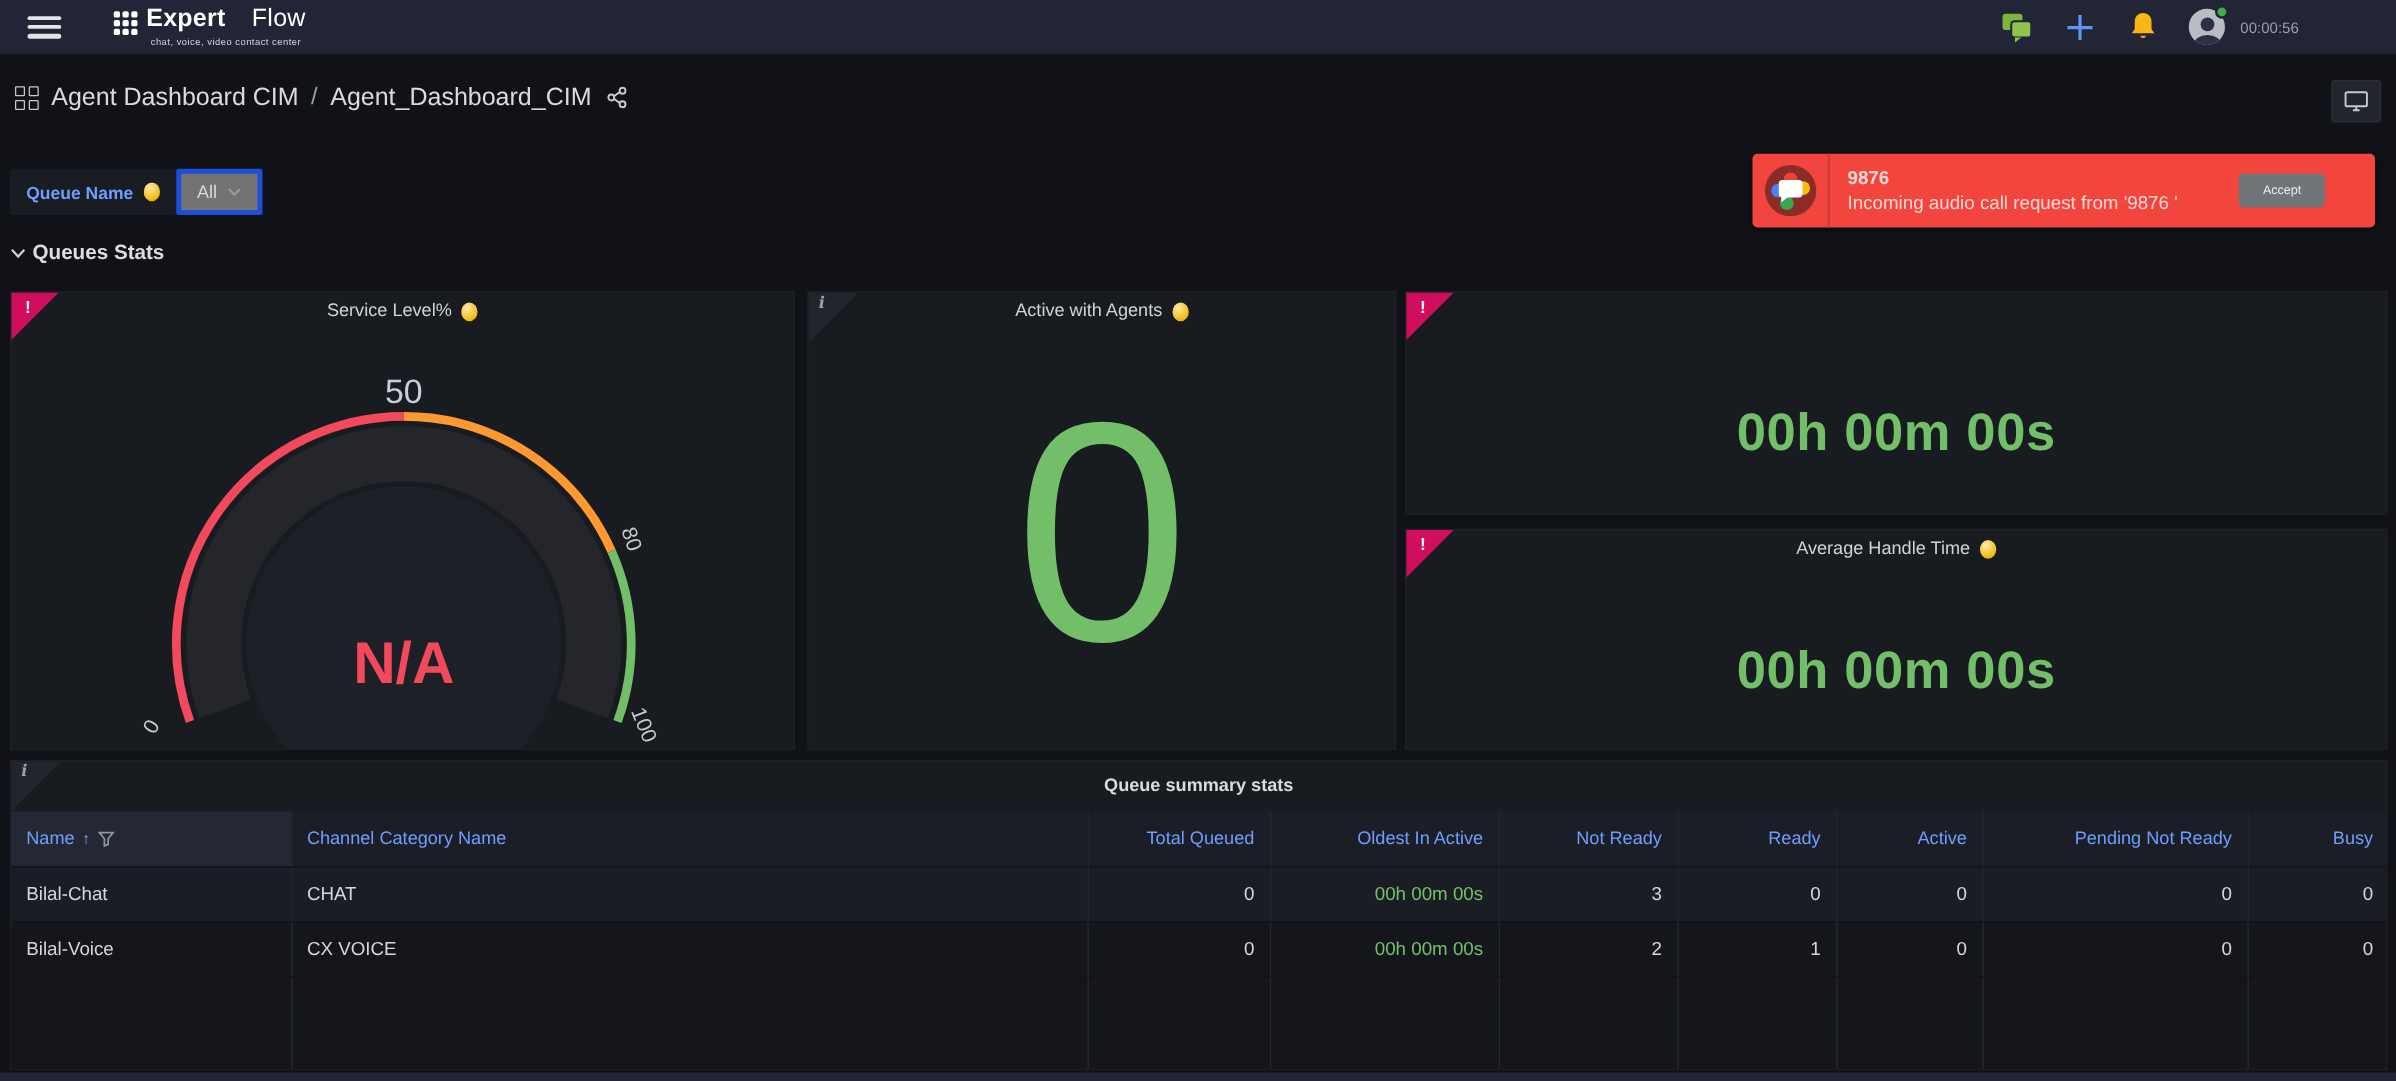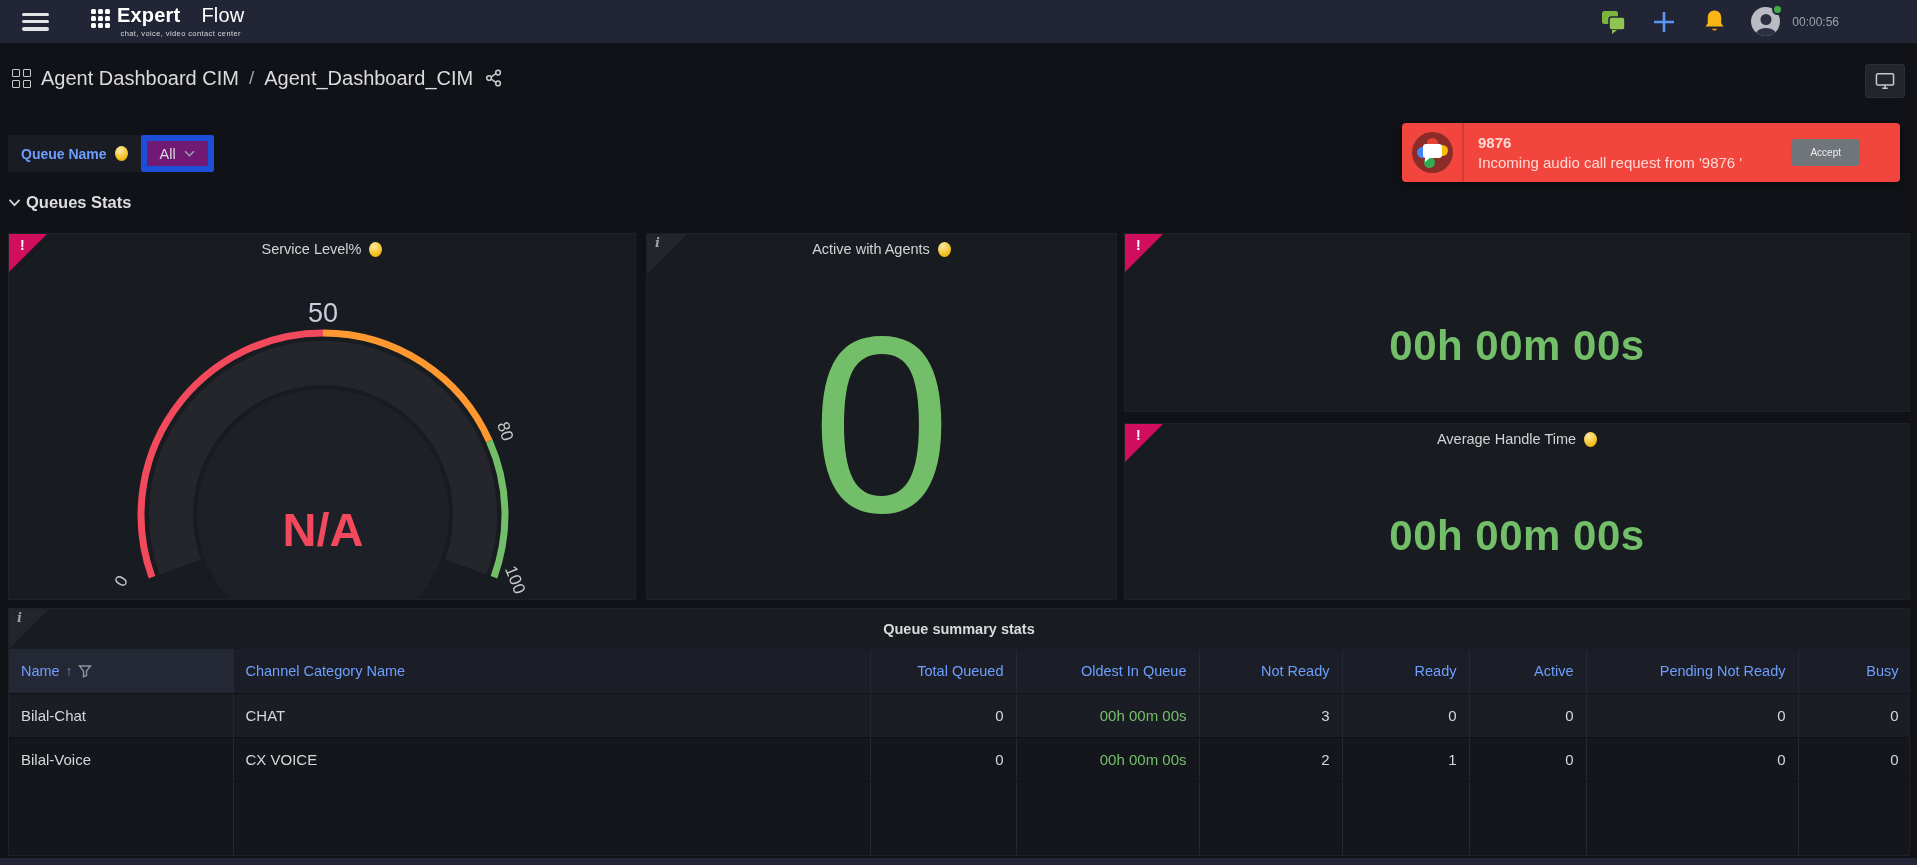--- a/index.html
+++ b/index.html
@@ -38,21 +38,21 @@
   .grid-ic{display:grid;grid-template-columns:8px 8px;grid-template-rows:8px 8px;gap:3px;}
   .grid-ic i{background:transparent;border:1.6px solid #c8c9cd;border-radius:1px;}
   .crumb{font-size:20px;font-weight:500;color:#dadbde;cursor:pointer;white-space:nowrap;}
   .crumb-sep{font-size:19px;color:#9aa0a8;}
   .tv-btn{position:absolute;top:64px;right:12px;width:40px;height:34px;background:#22252c;border:1px solid #2c2f37;border-radius:3px;display:flex;align-items:center;justify-content:center;cursor:pointer;}
 
   
   .filter-row{position:absolute;top:135px;left:8px;display:flex;}
   .chip{height:37px;display:flex;align-items:center;gap:8px;background:#191c22;border-radius:2px;padding:0 13px;cursor:pointer;}
   .chip-label{color:var(--blue);font-weight:700;font-size:14px;}
-  .chip.bordered{border:6px solid #1d4ed8;background:#701a75;justify-content:flex-end;}
+  .chip.bordered{border:4px solid #1d4ed8;background:#737373;justify-content:flex-end;}
   .chip-value{color:#d9dadc;font-size:14.5px;}
   .dot{width:13px;height:15px;border-radius:50%;background:radial-gradient(circle at 35% 28%,#ffe9a8,#f0bd14 68%,#d89c05);display:inline-block;}
 
   
   .banner{position:absolute;top:123px;right:17px;width:498px;height:59px;background:var(--banner);border-radius:4px;display:flex;align-items:stretch;box-shadow:0 2px 8px rgba(0,0,0,.45);}
   .banner-ic{width:60px;display:flex;align-items:center;justify-content:center;}
   .maroon{width:41px;height:41px;border-radius:50%;background:#8c2c28;position:relative;}
   .maroon .cdot{position:absolute;width:11px;height:11px;border-radius:50%;}
   .maroon .d1{background:#4285f4;left:5px;top:15px;}
   .maroon .d2{background:#ea4335;left:15px;top:6px;}
@@ -297,21 +297,21 @@
             <span class="th-inner">
               <span>Name</span>
               <span class="sort-arrow">↑</span>
               <svg width="14" height="14" viewBox="0 0 14 14">
                   <path d="M1.5 2 H12.5 L8.5 7 V11.5 L5.5 12.8 V7 Z" fill="none" stroke="#8e95a3" stroke-width="1.4"></path>
                 </svg>
             </span>
           </th>
           <th class="left">Channel Category Name</th>
           <th>Total Queued</th>
-          <th>Oldest In Queue</th>
+          <th>Oldest In Active</th>
           <th>Not Ready</th>
           <th>Ready</th>
           <th>Active</th>
           <th>Pending Not Ready</th>
           <th>Busy</th>
         </tr>
       </thead>
       <tbody>
         <tr class="odd">
           <td class="left">Bilal-Chat</td>

